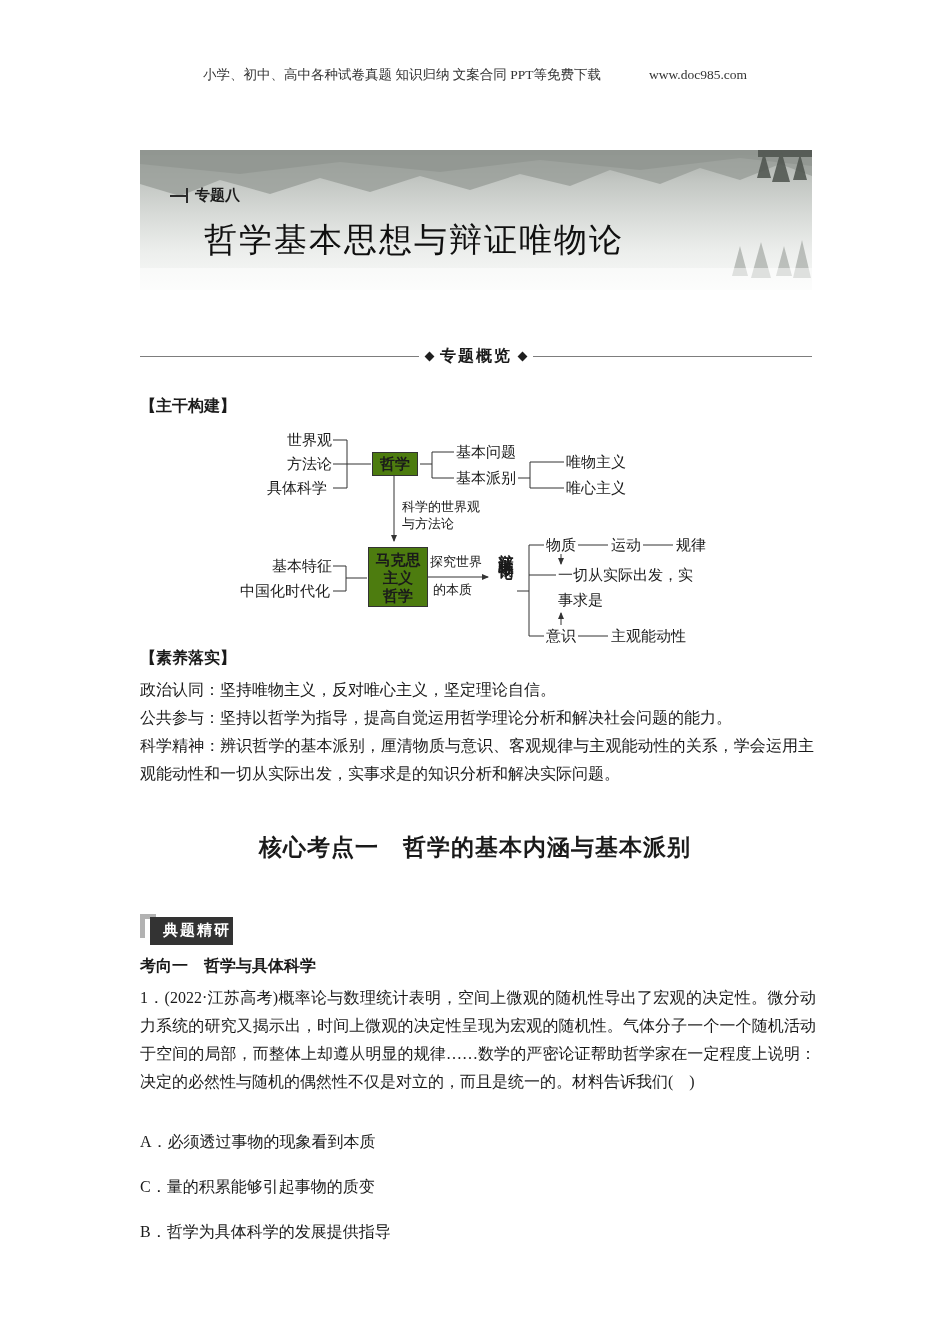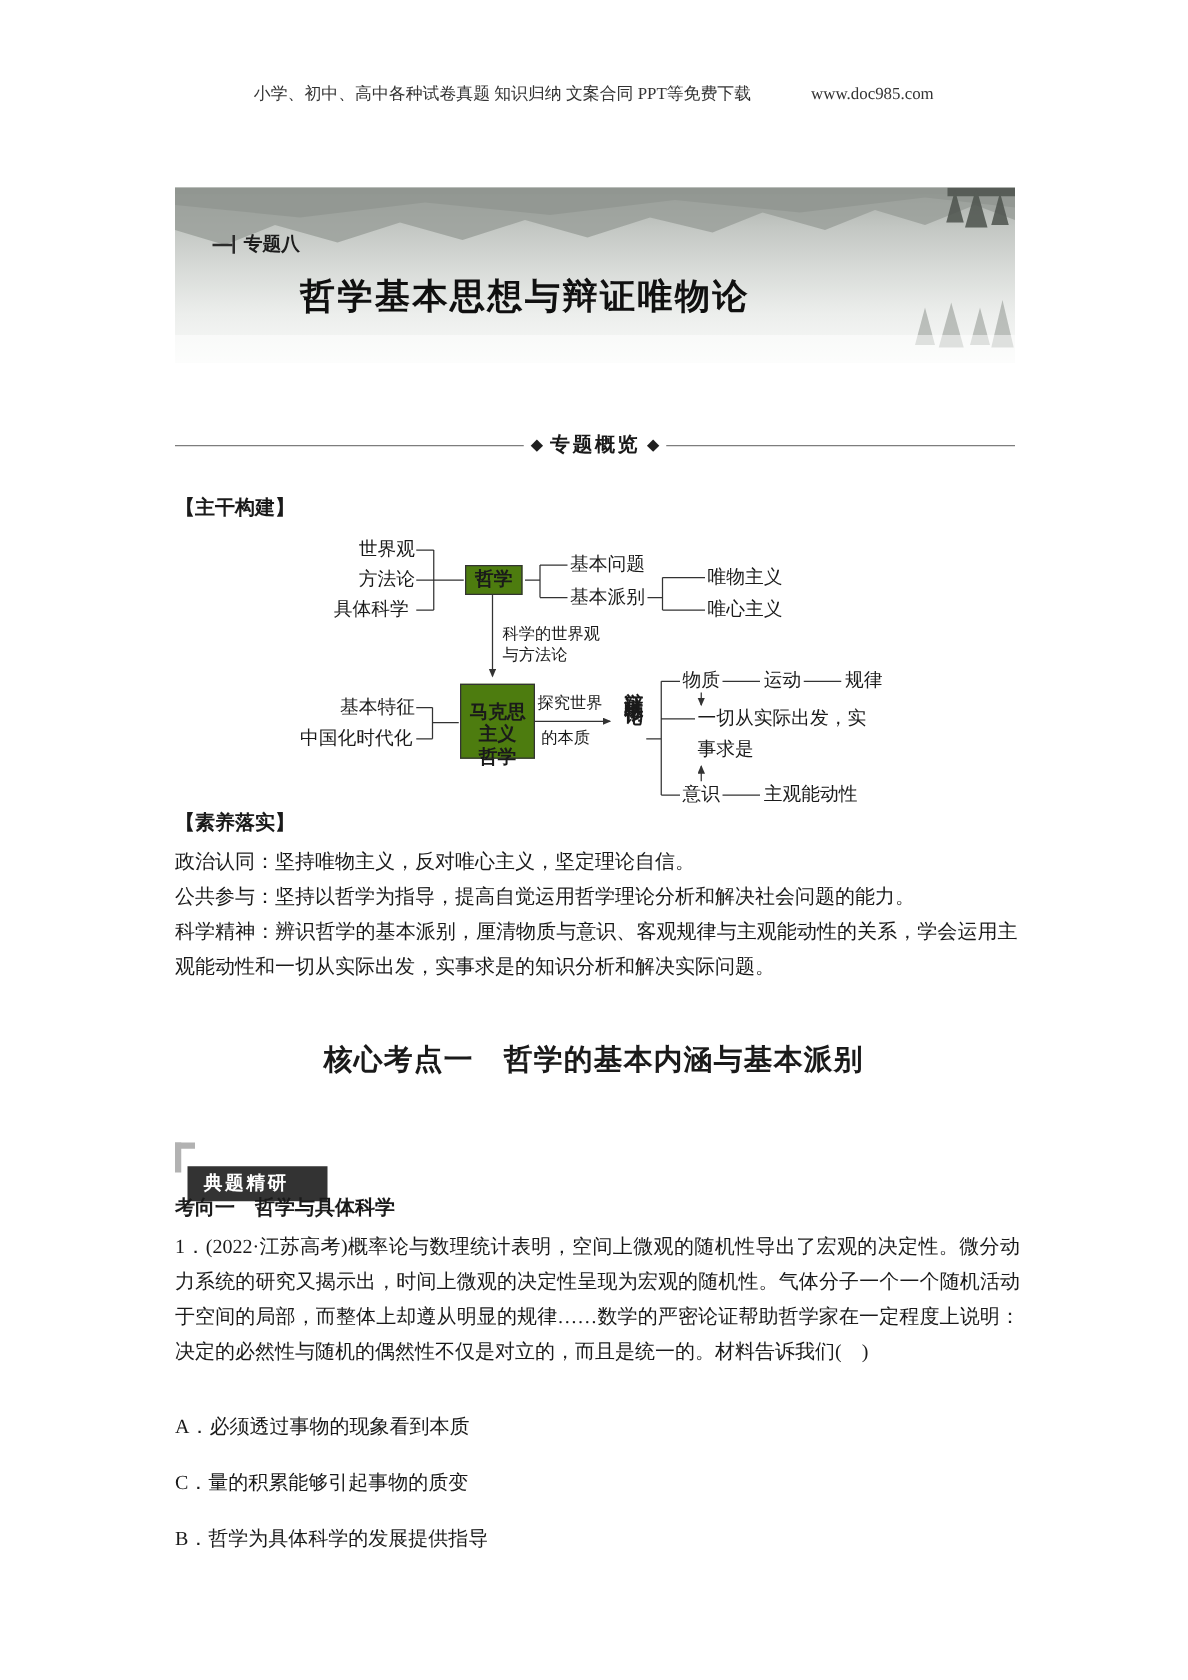--- a/index.html
+++ b/index.html
@@ -20,58 +20,58 @@
   
   .banner{ position:absolute; left:140px; top:150px; width:672px; height:140px; overflow:hidden;
     background:linear-gradient(180deg,#a7aca7 0%, #c2c6c2 22%, #d9dcd9 48%, #ecEEec 72%, #f9faf9 100%);
     background:linear-gradient(180deg,#a7aca7 0%, #c2c6c2 22%, #d9dcd9 48%, #eceeec 72%, #f9faf9 100%); }
   .banner svg{ position:absolute; left:0; top:0; }
   .banner-tag{ position:absolute; left:30px; top:36px; display:flex; align-items:center;
     font-weight:bold; font-size:15px; color:#1c1c1c; z-index:2; }
   .tag-rule{ display:inline-block; width:16px; height:2px; background:#2b2b2b; }
   .tag-bar{ display:inline-block; width:2px; height:15px; background:#2b2b2b; margin-right:7px; }
   .banner-title{ position:absolute; left:64px; top:68px; z-index:2;
-    font-size:28px; font-weight:bold; letter-spacing:2px; color:#101010;margin-left:36px; }
+    font-size:33px; font-weight:normal; letter-spacing:2px; color:#101010; }
 
   
   .overview{ position:absolute; left:140px; top:346px; width:672px;
     display:flex; align-items:center; gap:7px; }
   .overview .rule{ flex:1; height:1px; background:#7d7d7d; }
   .overview .diamond{ width:7px; height:7px; background:#1f1f1f; transform:rotate(45deg); }
   .overview .label{ font-weight:bold; font-size:16px; letter-spacing:2px; }
 
   .sec-label{ position:absolute; left:140px; font-weight:bold; font-size:16px; }
   #framework-label{ top:396px; }
   #literacy-label{ top:648px; }
 
   
   .diagram{ position:absolute; left:140px; top:425px; width:700px; height:228px;
     font-size:15px; }
   .diagram svg{ position:absolute; left:0; top:0; z-index:0; }
   .dnode{ position:absolute; white-space:nowrap; background:#fff; line-height:16px; z-index:1; }
   .dsmall{ font-size:13px; line-height:14px; }
   .dbox{ border:1px solid #333; text-align:center; font-weight:bold; background:#4d7c0f; }
   #n-philosophy{ left:232px; top:27px; width:46px; height:24px; line-height:22px; }
-  #n-marx{ left:228px; top:122px; width:60px; height:60px; padding-top:13px; line-height:18px; }
+  #n-marx{ left:228px; top:122px; width:60px; height:60px; padding-top:3px; line-height:18px; }
   #n-dialectical{ left:356px; top:116px; height:102px; width:20px;
     writing-mode:vertical-rl; text-orientation:upright; font-weight:bold;
     letter-spacing:3px; line-height:20px; }
 
   
   .literacy{ position:absolute; left:140px; top:676px; width:674px;
     font-size:16px; line-height:28px; text-align:justify; }
   .literacy p{ margin:0; }
 
   .keypoint{ position:absolute; left:0; top:832px; width:950px; text-align:center;
     font-size:23px; font-weight:bold; letter-spacing:1px; }
 
   .badge{ position:absolute; left:140px; top:914px; display:flex; align-items:flex-start; }
   .badge-icon{ width:16px; height:24px; border-left:5px solid #b2b2b2; border-top:5px solid #b2b2b2; }
   .badge-box{ background:#333333; color:#ffffff; font-weight:bold; font-size:15px;
-    padding:4px 31px 5px 13px; letter-spacing:2px; margin-left:-6px; margin-top:19px; }
+    padding:4px 2px 5px 13px; letter-spacing:2px; margin-left:-6px; margin-top:3px; }
 
   .direction{ position:absolute; left:140px; top:956px; font-weight:bold; font-size:16px; }
 
   .question{ position:absolute; left:140px; top:984px; width:676px;
     font-size:16px; line-height:28px; text-align:justify; }
 
   .options{ position:absolute; left:140px; top:1127px; font-size:16px; }
   .option{ line-height:30px; margin-bottom:15px; }
 </style>
 </head>

